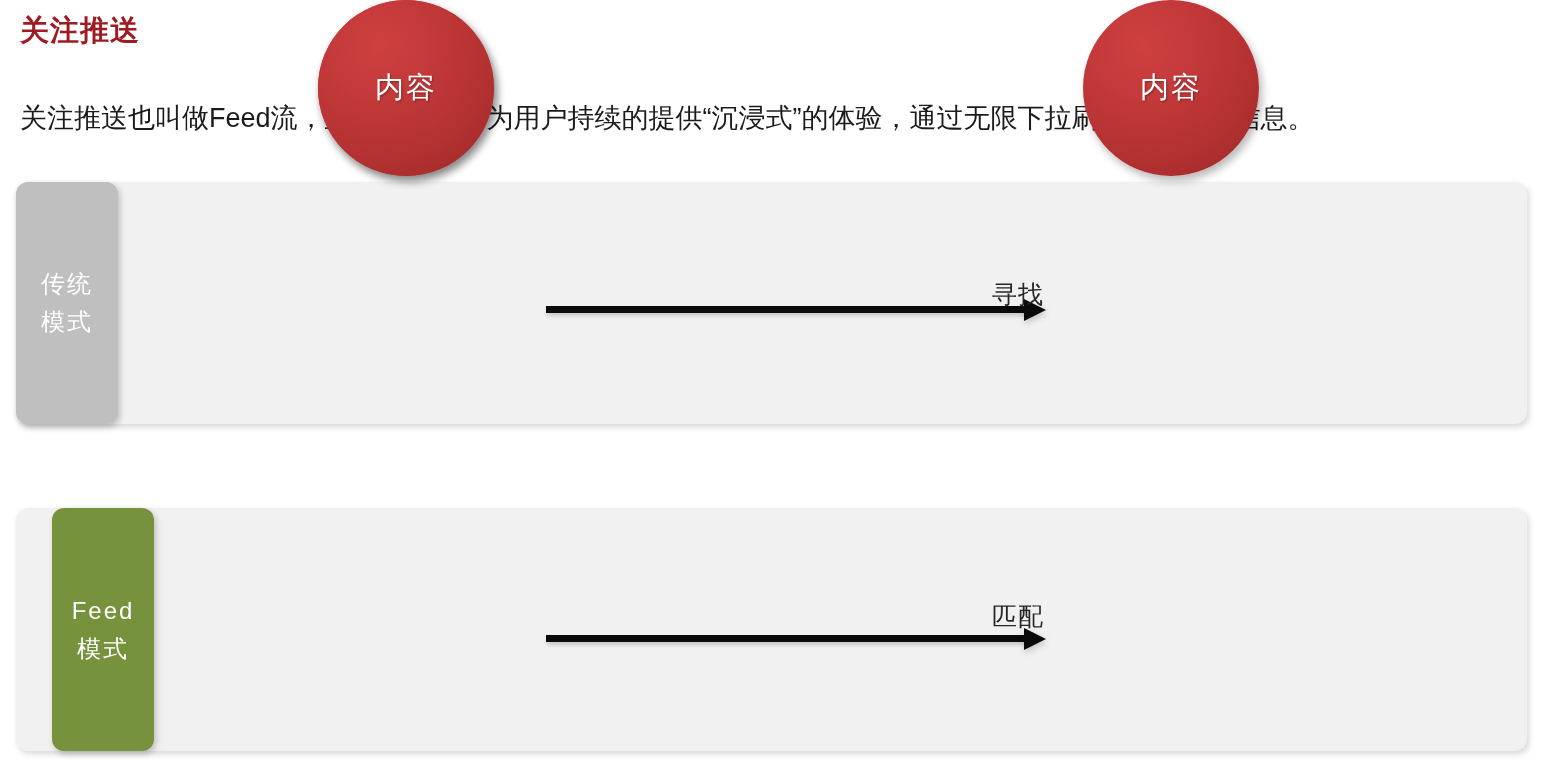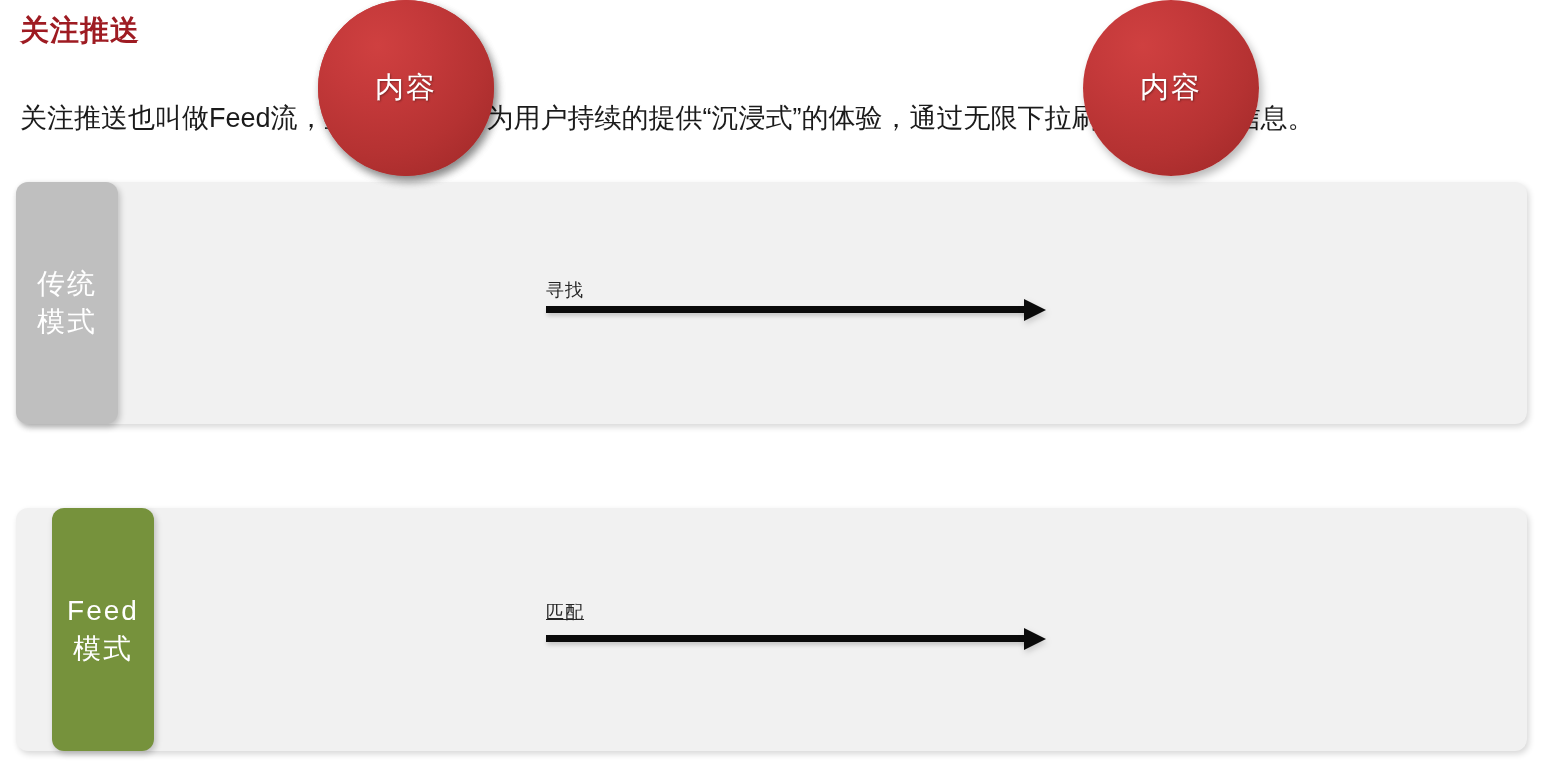--- a/index.html
+++ b/index.html
@@ -62,21 +62,21 @@
     top: 0px;
     width: 102px;
     height: 100%;
     border-radius: 12px;
     box-shadow: 2px 3px 6px rgba(0,0,0,0.22);
     display: flex;
     flex-direction: column;
     align-items: center;
     justify-content: center;
     color: #ffffff;
-    font-size: 28px;
+    font-size: 24px;
     line-height: 38px;
     letter-spacing: 2px;
     text-align: center;
     box-sizing: border-box;
   }
   #tab-traditional { background: #bfbfbf; }
   #tab-feed        { background: #76923c; margin-left: 36px; }
   .row-tab .tab-line { display: block; }
 
   
@@ -128,28 +128,28 @@
     height: 0;
     border-top: 11px solid transparent;
     border-bottom: 11px solid transparent;
     border-left: 22px solid #0a0a0a;
     filter: drop-shadow(1px 3px 3px rgba(0,0,0,0.18));
   }
   .arrow-label {
     position: absolute;
     left: 546px;
     width: 498px;
-    text-align: left;
-    font-size: 18px;
+    text-align: right;
+    font-size: 25px;
     color: #262626;
     letter-spacing: 1px;
     white-space: nowrap;
   }
   #label-traditional { top: 278px; }
-  #label-feed        { top: 600px; text-decoration: underline; }
+  #label-feed        { top: 600px; }
 </style>
 </head>
 <body>
 
 <div class="page-title">关注推送</div>
 
 <div class="intro"><span>关注推送也叫做Feed流，直译为</span><span class="hl">投喂</span><span>。为用户持续的提供“沉浸式”的体验，通过无限下拉刷新获取新的信息。</span></div>
 
 <div class="row" id="row-traditional">
   <div class="row-tab" id="tab-traditional">

